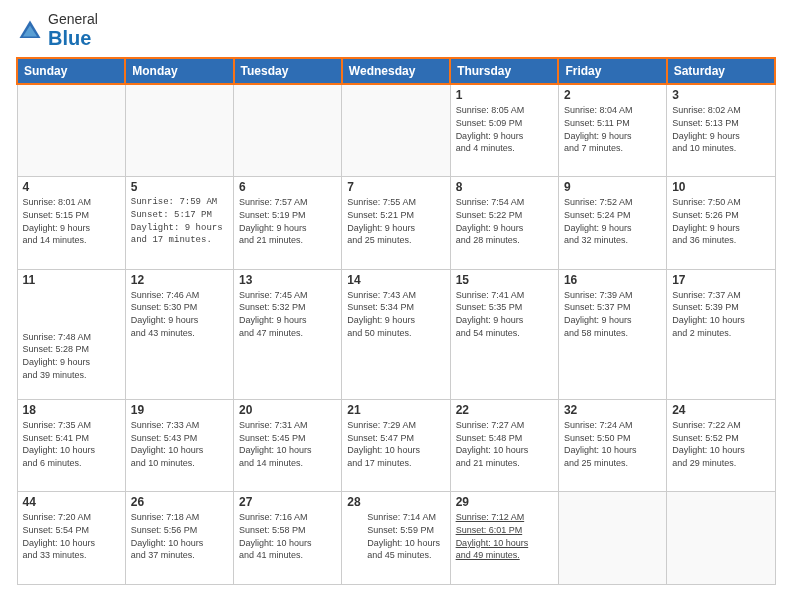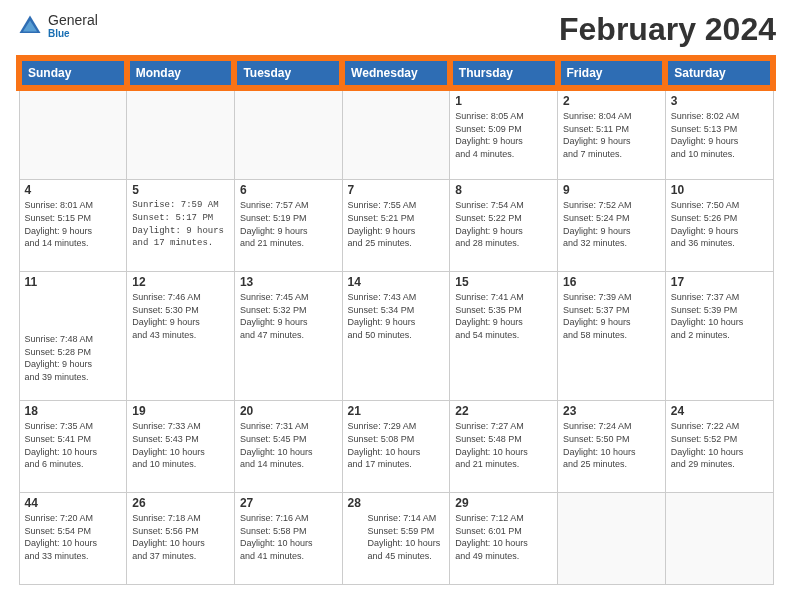--- a/index.html
+++ b/index.html
@@ -32,21 +32,21 @@
       display: flex;
       flex-direction: column;
       line-height: 1.1;
     }
     .logo-general {
       font-size: 14px;
       color: #333;
       font-weight: normal;
     }
     .logo-blue {
-      font-size: 10px;
+      font-size: 20px;
       color: #1a6fb3;
       font-weight: bold;
     }
     .logo-icon {
       width: 28px;
       height: 28px;
     }
     .title-section {
       text-align: right;
     }
@@ -67,21 +67,21 @@
       width: 100%;
       table-layout: fixed;
     }
     .calendar th {
       background-color: #2e6db4;
       color: #fff;
       text-align: left;
       padding: 5px 6px;
       font-size: 12px;
       font-weight: bold;
-      border: 6px solid #f97316;
+      border: 2px solid #f97316;
     }
     .calendar td {
       vertical-align: top;
       border: 1px solid #ccc;
       padding: 3px 5px;
       font-size: 9.5px;
       color: #333;
       background: #fff;
       height: 82px;
     }
@@ -112,21 +112,20 @@
       <svg class="logo-icon" viewBox="0 0 40 40">
         <polygon points="20,5 35,30 5,30" fill="#2e6db4"></polygon>
         <polygon points="20,12 30,28 10,28" fill="#5a9fd4"></polygon>
       </svg>
       <div class="logo-text">
         <span class="logo-general">General</span>
         <span class="logo-blue">Blue</span>
       </div>
     </div>
     <div class="title-section">
-      <div class="main-title">February 2024</div>
     </div>
   </div>
 
   <table class="calendar">
     <thead>
       <tr>
         <th>Sunday</th>
         <th>Monday</th>
         <th>Tuesday</th>
         <th>Wednesday</th>
@@ -283,33 +282,33 @@
           <td>
             <div class="day-num">20</div>
             <div class="day-info" style="white-space: pre-line;">Sunrise: 7:31 AM
 Sunset: 5:45 PM
 Daylight: 10 hours
 and 14 minutes.</div>
           </td>
           <td>
             <div class="day-num">21</div>
             <div class="day-info" style="white-space: pre-line;">Sunrise: 7:29 AM
-Sunset: 5:08 PM
+Sunset: 5:47 PM
 Daylight: 10 hours
 and 17 minutes.</div>
           </td>
           <td>
             <div class="day-num">22</div>
             <div class="day-info" style="white-space: pre-line;">Sunrise: 7:27 AM
 Sunset: 5:48 PM
 Daylight: 10 hours
 and 21 minutes.</div>
           </td>
           <td>
-            <div class="day-num">23</div>
+            <div class="day-num">32</div>
             <div class="day-info" style="white-space: pre-line;">Sunrise: 7:24 AM
 Sunset: 5:50 PM
 Daylight: 10 hours
 and 25 minutes.</div>
           </td>
           <td>
             <div class="day-num">24</div>
             <div class="day-info" style="white-space: pre-line;">Sunrise: 7:22 AM
 Sunset: 5:52 PM
 Daylight: 10 hours
@@ -340,21 +339,21 @@
           </td>
           <td>
             <div class="day-num">28</div>
             <div class="day-info" style="white-space: pre-line; margin-left: 20px;">Sunrise: 7:14 AM
 Sunset: 5:59 PM
 Daylight: 10 hours
 and 45 minutes.</div>
           </td>
           <td>
             <div class="day-num">29</div>
-            <div class="day-info" style="white-space: pre-line;">Sunrise: 7:12 AM
+            <div class="day-info" style="white-space: pre-line; text-decoration: underline;">Sunrise: 7:12 AM
 Sunset: 6:01 PM
 Daylight: 10 hours
 and 49 minutes.</div>
           </td>
           <td class="empty"></td>
           <td class="empty"></td>
         </tr>
       </tbody>
   </table>
 </div>

